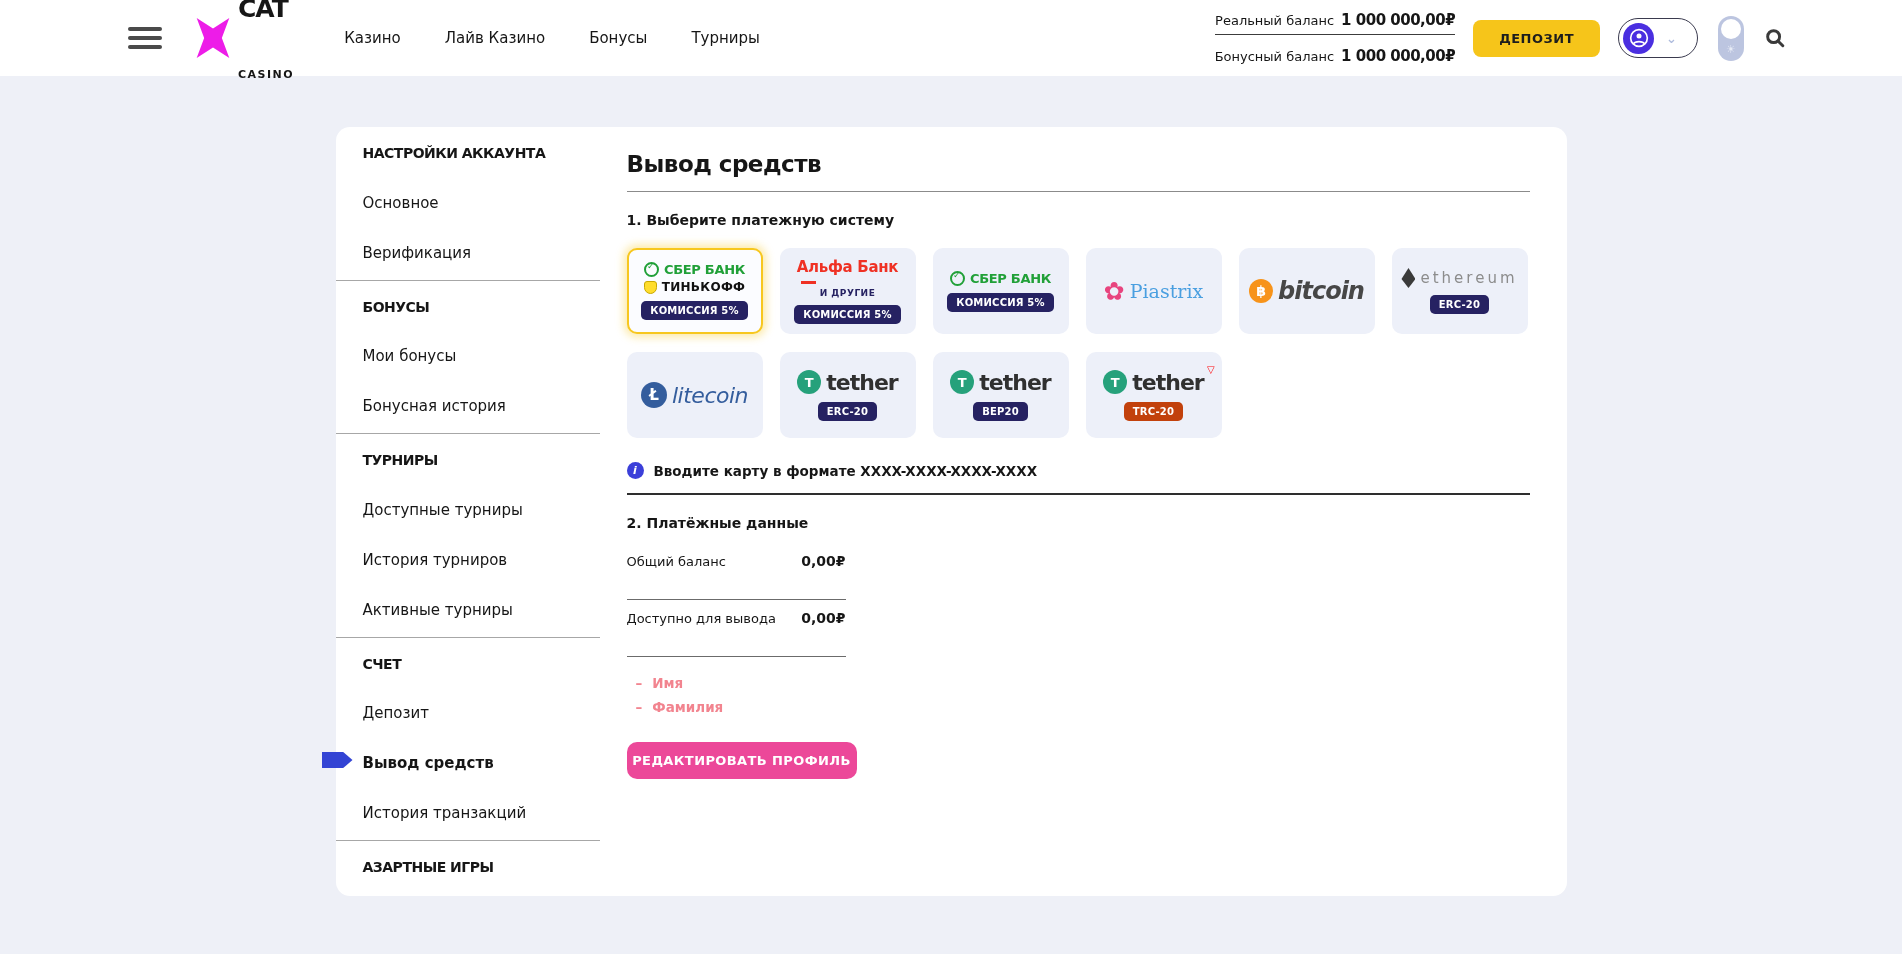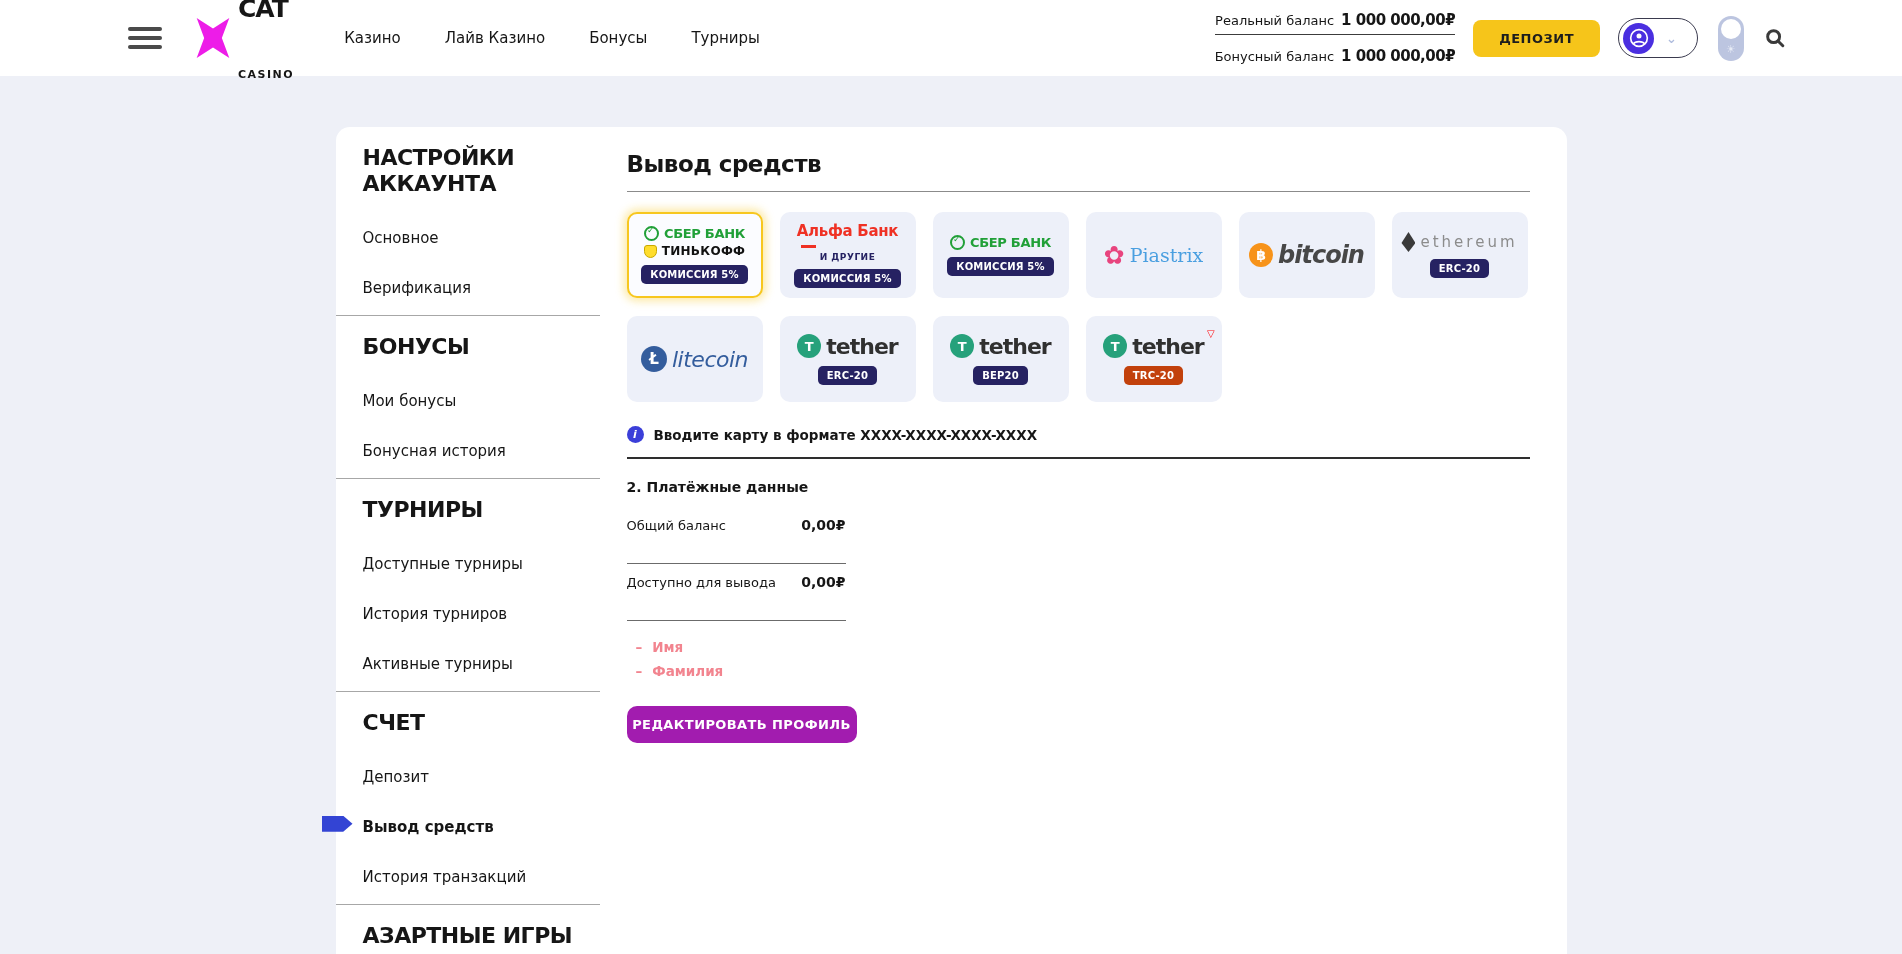--- a/index.html
+++ b/index.html
@@ -42,21 +42,21 @@
                color:#E7EBF5; font-size:11px; }
   .search-btn { cursor:pointer; display:flex; align-items:center; }
 
   
   .main-wrap { padding:51px 0 58px; }
   .card { width:1231px; margin:0 auto; background:#fff; border-radius:14px; display:flex;
           min-height:691px; }
 
   
   .sidebar { width:291px; padding:0 0 20px 27px; flex-shrink:0; }
-  .side-title { font-size:22px; font-weight:800; line-height:1.18; letter-spacing:-0.5px;
+  .side-title { font-size:14px; font-weight:800; line-height:1.18; letter-spacing:-0.5px;
                 margin:18px 0 0; max-width:230px; }
   .side-item { font-size:15px; margin-top:14px; padding-top:18px; cursor:pointer; position:relative; }
   .side-item.active { font-weight:800; }
   .active-arrow { position:absolute; left:-41px; top:16px; width:31px; height:16px; background:#3344D4;
                   clip-path:polygon(0 0, 70% 0, 100% 50%, 70% 100%, 0 100%); }
   .side-divider { border:none; border-top:1px solid #a7a7a7; margin:18px 27px 0 -27px; }
 
   
   .content { flex:1; padding:0 37px 0 0; }
   .page-title { font-size:23px; font-weight:800; margin-top:24px; letter-spacing:-0.5px; }
@@ -106,21 +106,21 @@
   .bal-rows { width:219px; margin-top:12px; }
   .bal-row { display:flex; justify-content:space-between; align-items:baseline;
              padding:10px 0 30px; border-bottom:1px solid #6b6b6b; }
   .bal-row-label { font-size:13px; }
   .bal-row-value { font-size:14px; font-weight:800; }
 
   .warn-text { margin-top:28px; color:#F2848F; font-size:13.5px; font-weight:600; }
   .warn-list { margin-top:14px; color:#F2848F; font-size:13.5px; font-weight:600; }
   .warn-item { display:flex; gap:10px; padding:2px 0 2px 9px; line-height:1.5; }
 
-  .edit-btn { margin-top:22px; width:230px; height:37px; background:#a21caf; color:#fff; border:none;
+  .edit-btn { margin-top:22px; width:230px; height:37px; background:#ec4899; color:#fff; border:none;
               border-radius:10px; font-size:13px; font-weight:800; letter-spacing:0.4px; cursor:pointer;
               font-family:inherit; }
 </style>
 </head>
 <body>
 
 <div class="header">
   <div class="hamburger">
     <span></span>
       <span></span>
@@ -202,20 +202,21 @@
       <div class="side-item">История транзакций</div>
       <hr class="side-divider">
 
       <div class="side-title">АЗАРТНЫЕ ИГРЫ</div>
 
     </div>
 
     <div class="content">
       <div class="page-title">Вывод средств</div>
       <hr class="divider-light">
+      <div class="step-label">1. Выберите платежную систему</div>
 
       <div class="pm-grid">
 
         <div class="pm selected">
           <div class="pm-row">
             <span class="sber-ring"></span>
             <span class="sber-name">СБЕР БАНК</span>
           </div>
           <div class="pm-row">
             <span class="tink-shield"></span>

